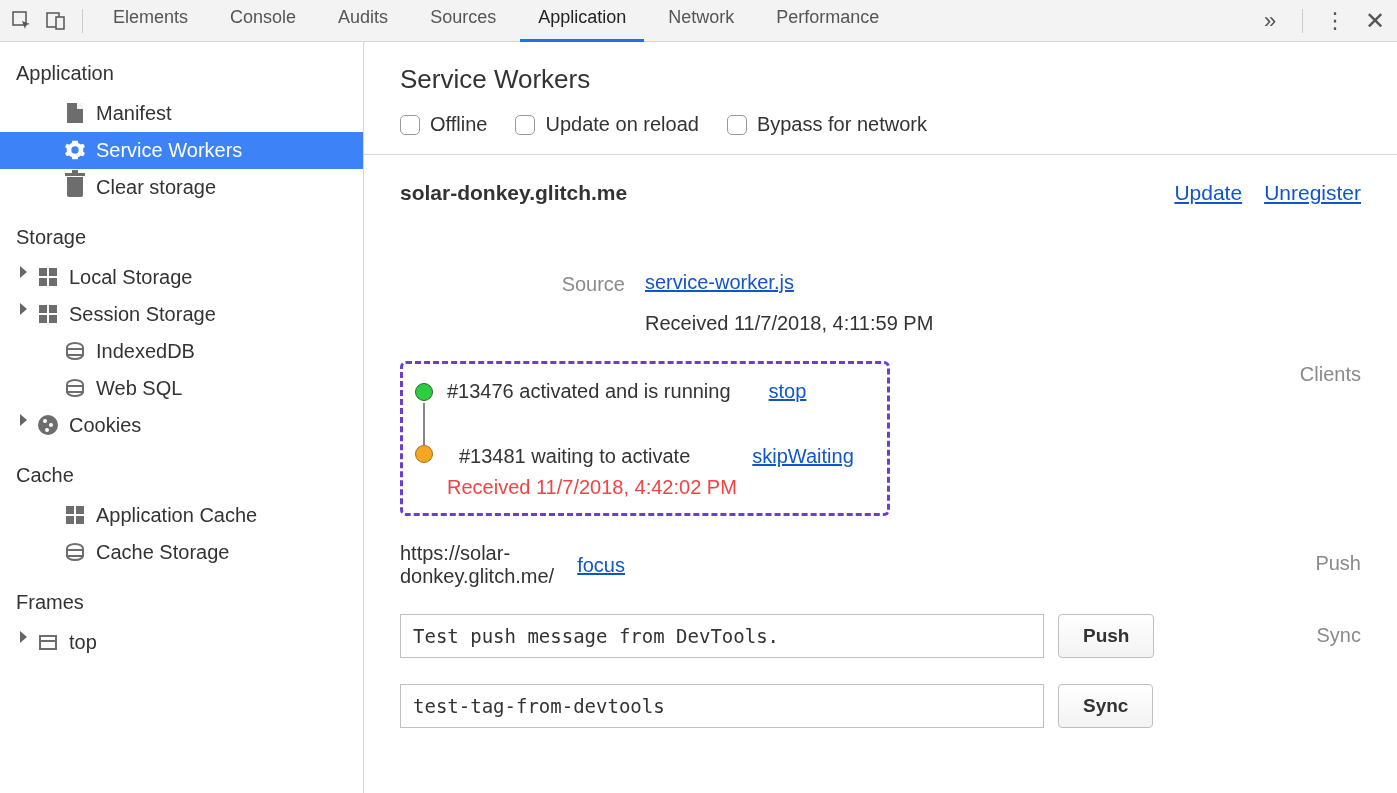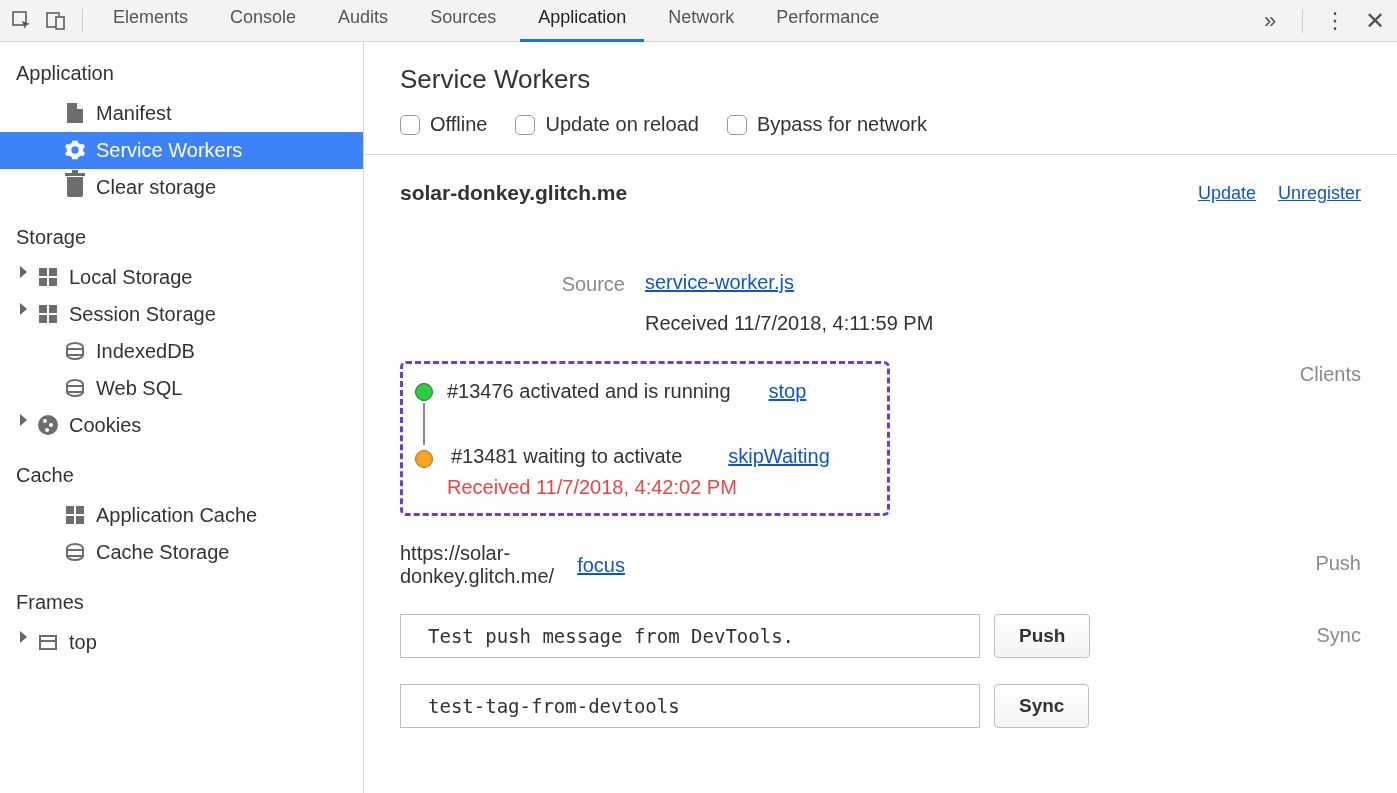--- a/index.html
+++ b/index.html
@@ -94,48 +94,48 @@
   
   .main { flex:1; overflow-y:auto; }
   .main-inner { padding: 22px 36px 30px; }
   h1.main-title { font-size: 26px; font-weight: 500; color: #333; margin-bottom: 18px; }
   .cb-row { display:flex; gap: 28px; align-items:center; border-bottom:0; padding-bottom: 18px; }
   .cb { display:flex; align-items:center; gap: 10px; font-size: 20px; color:#333; cursor:pointer; }
   .cb .box { width:20px; height:20px; border:1.5px solid #999; border-radius:5px; background:#fff; }
   hr.sep { border:none; border-top:1px solid #d6d6d6; margin: 0 -36px 0; }
   .origin-row { display:flex; align-items:center; padding: 26px 0 18px; }
   .origin { font-size: 21px; font-weight:700; color:#333; }
-  .origin-actions { margin-left:auto; display:flex; gap: 22px; font-size:18px; }
+  .origin-actions { margin-left:auto; display:flex; gap: 22px; font-size:21px; }
   .link { color:#1155cc; text-decoration:underline; cursor:pointer; }
   .detail-grid { display:grid; grid-template-columns: 225px 1fr; row-gap: 26px; column-gap: 20px; align-items:start;margin-top:48px; }
   .dg-label { text-align:right; color:#8a8a8a; font-size:20px; padding-top:2px; }
   .dg-val { font-size:20px; color:#333; }
   .received-sub { color:#333; font-size:20px; margin-top: 18px; }
   .status-box {
     border: 3px dashed #6a3fd0;
     border-radius: 6px;
     padding: 16px 20px 14px 12px;
     display:inline-block;
     position:relative;
     min-width: 490px;
   }
   .status-line { display:flex; align-items:center; gap: 14px; font-size:20px; }
   .dot { width:18px; height:18px; border-radius:50%; border:1.5px solid #2b6b2b; background:#2ecc40; flex:0 0 auto; }
   .dot.orange { background:#f5a623; border-color:#a86b12; }
   .vline { width:2px; height:42px; background:#888; margin-left:8px; }
-  .status-line2 { display:flex; align-items:flex-end; gap:18px; font-size:20px; }
+  .status-line2 { display:flex; align-items:flex-start; gap:26px; font-size:20px; }
   .recv2 { color:#ef4444; font-size:20px; margin-left: 32px; margin-top: 8px; }
   .client-row { display:flex; align-items:center; gap: 16px; font-size:20px;}
   .input-row { display:flex; align-items:center; gap: 14px; }
   .text-input {
     flex: 0 0 auto;
-    width: 580px;
+    width: 644px;
     height: 44px;
     border:1px solid #bfbfbf;
-    padding: 6px 27px;
+    padding: 6px 12px;
     font-family: Menlo, Consolas, monospace;
     font-size: 19px;
     color:#333;
   }
   .btn {
     height:44px; padding: 0 24px;
     border:1px solid #bfbfbf;
     background: linear-gradient(#fff,#f3f3f3);
     border-radius:4px;
     font-size:19px; font-weight:600; color:#333;

